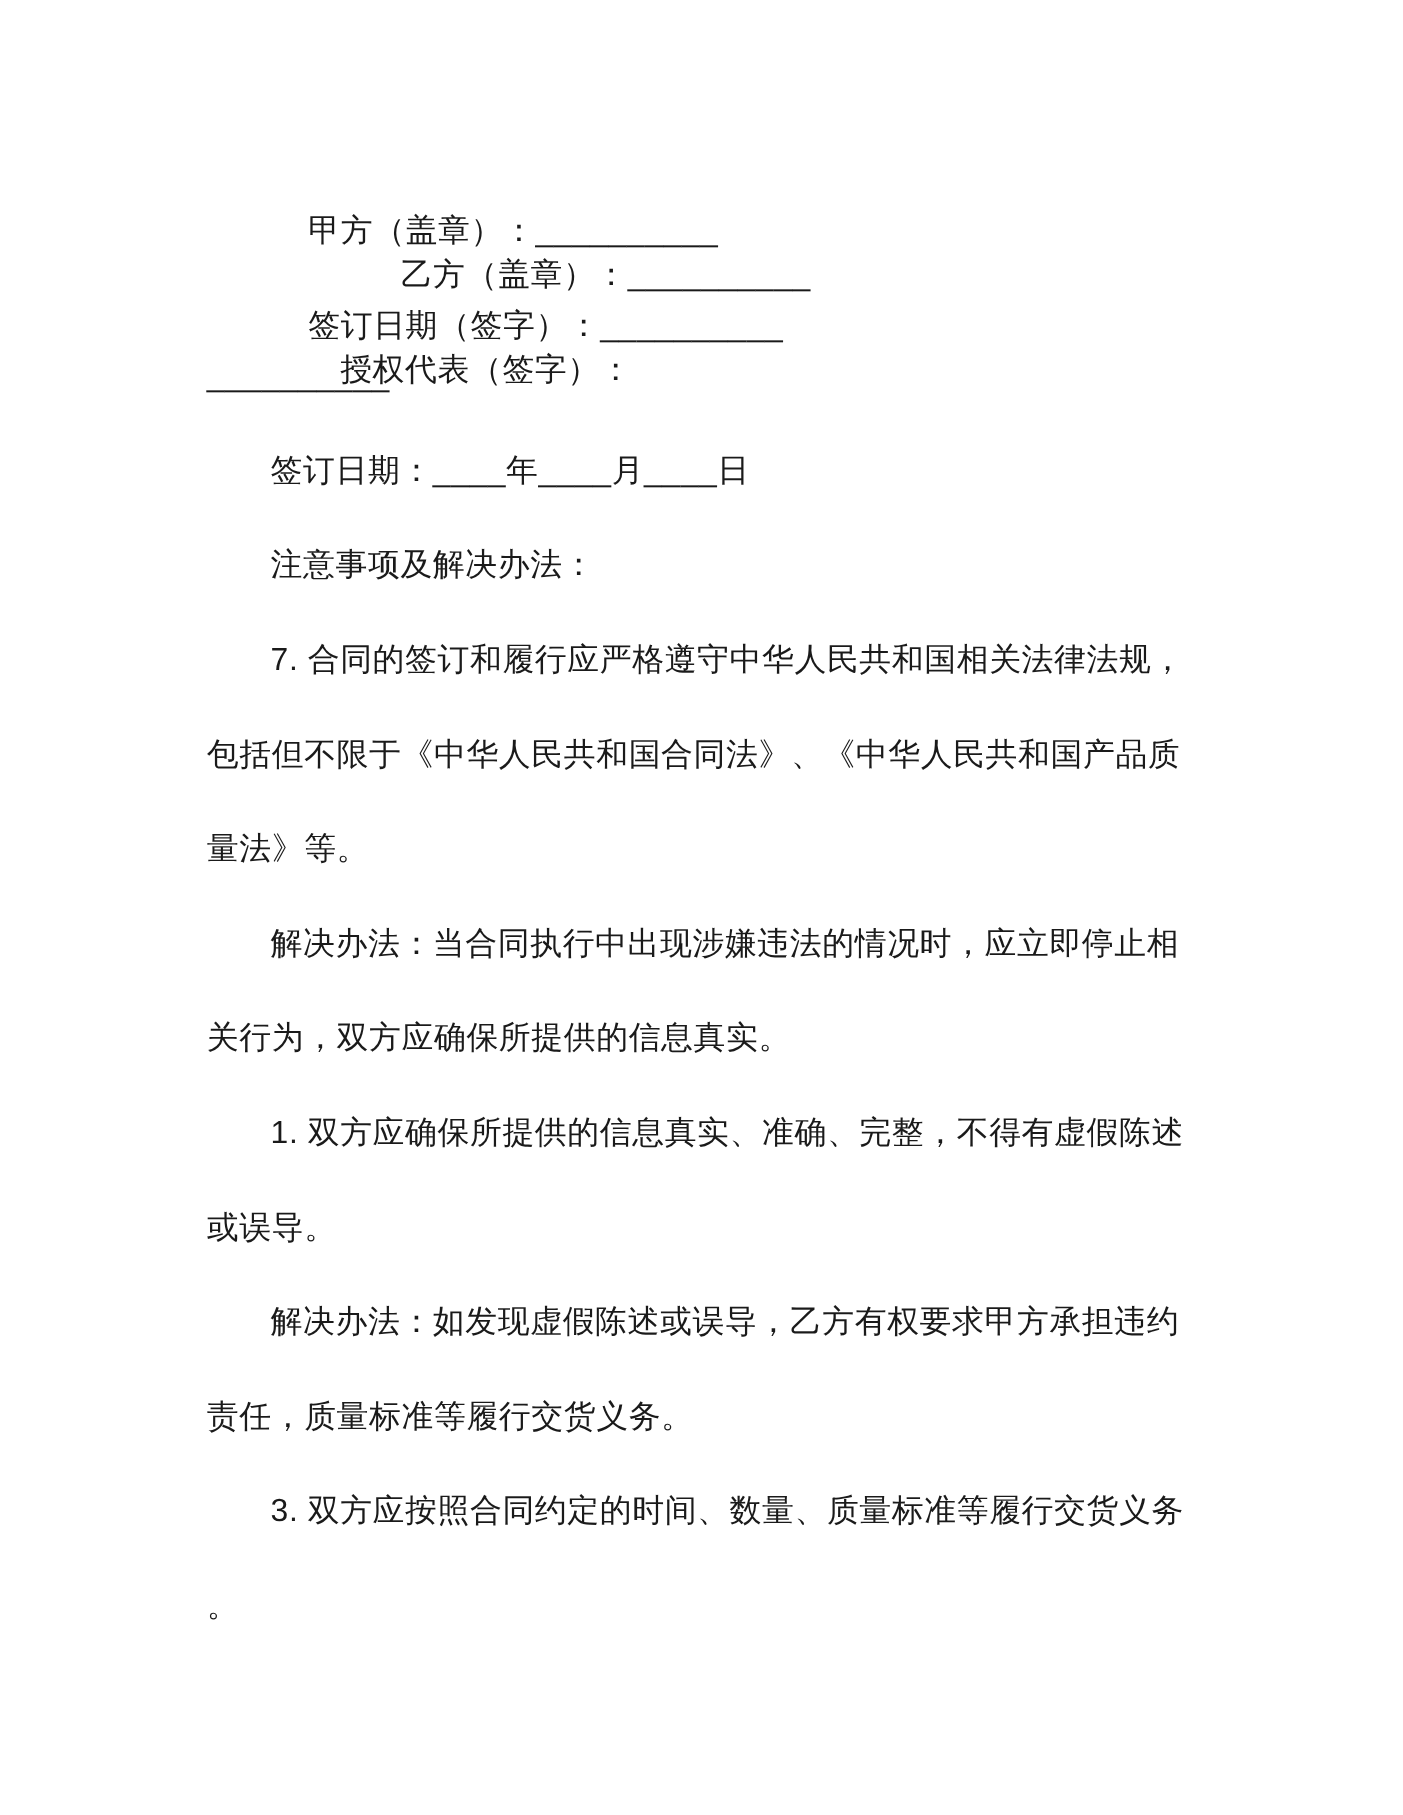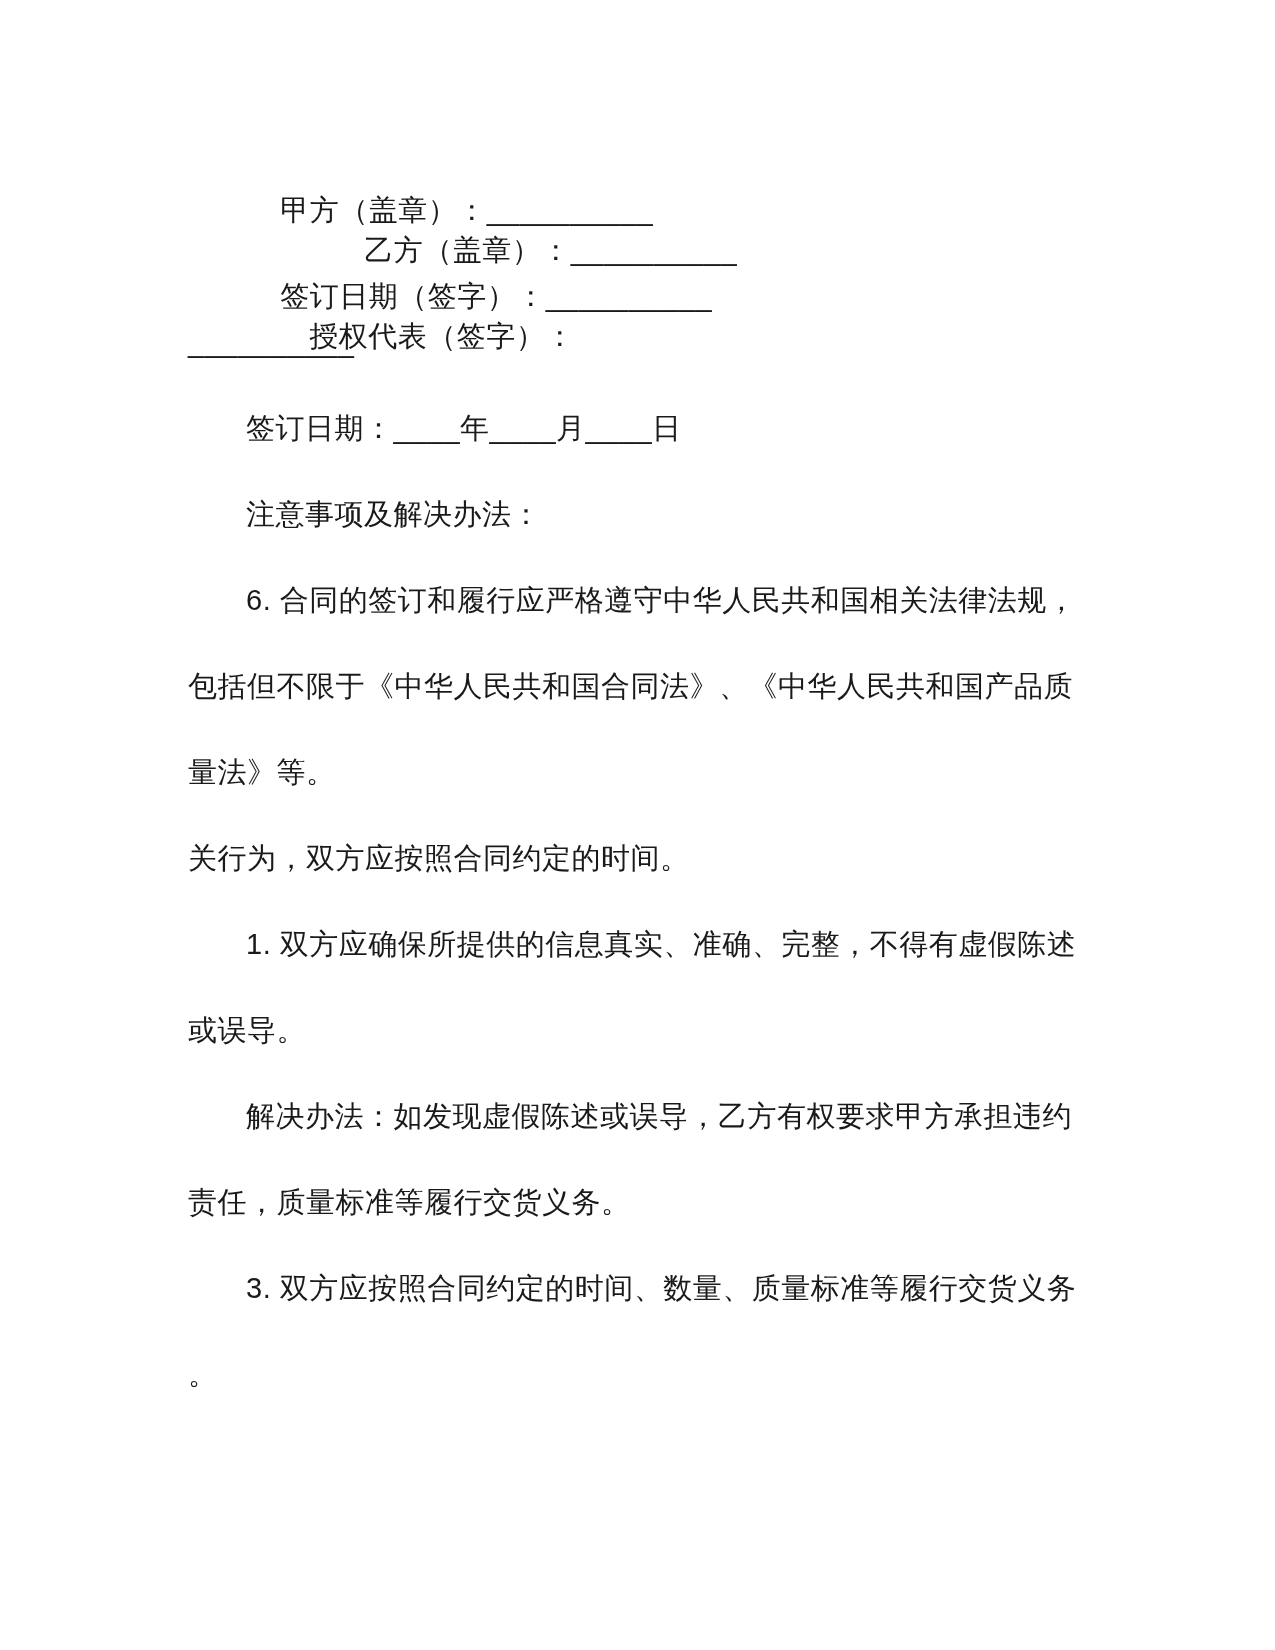--- a/index.html
+++ b/index.html
@@ -56,24 +56,25 @@
     <span>签订日期（签字）：__________</span>
     <span class="gap-sm">授权代表（签字）：</span>
   </div>
 
   <div class="line">__________</div>
 
   <div class="line indent">签订日期：____年____月____日</div>
 
   <div class="line indent">注意事项及解决办法：</div>
 
-  <div class="line indent">6. 合同的签订和履行应严格遵守中华人民共和国相关法律法规，</div>
+  <div class="line indent">7. 合同的签订和履行应严格遵守中华人民共和国相关法律法规，</div>
   <div class="line">包括但不限于《中华人民共和国合同法》、《中华人民共和国产品质</div>
   <div class="line">量法》等。</div>
-  <div class="line">关行为，双方应按照合同约定的时间。</div>
+  <div class="line indent">解决办法：当合同执行中出现涉嫌违法的情况时，应立即停止相</div>
+  <div class="line">关行为，双方应确保所提供的信息真实。</div>
   <div class="line indent">1. 双方应确保所提供的信息真实、准确、完整，不得有虚假陈述</div>
   <div class="line">或误导。</div>
   <div class="line indent">解决办法：如发现虚假陈述或误导，乙方有权要求甲方承担违约</div>
   <div class="line">责任，质量标准等履行交货义务。</div>
   <div class="line indent">3. 双方应按照合同约定的时间、数量、质量标准等履行交货义务</div>
   <div class="line">。</div>
 
 </div>
 
 </body></html>

